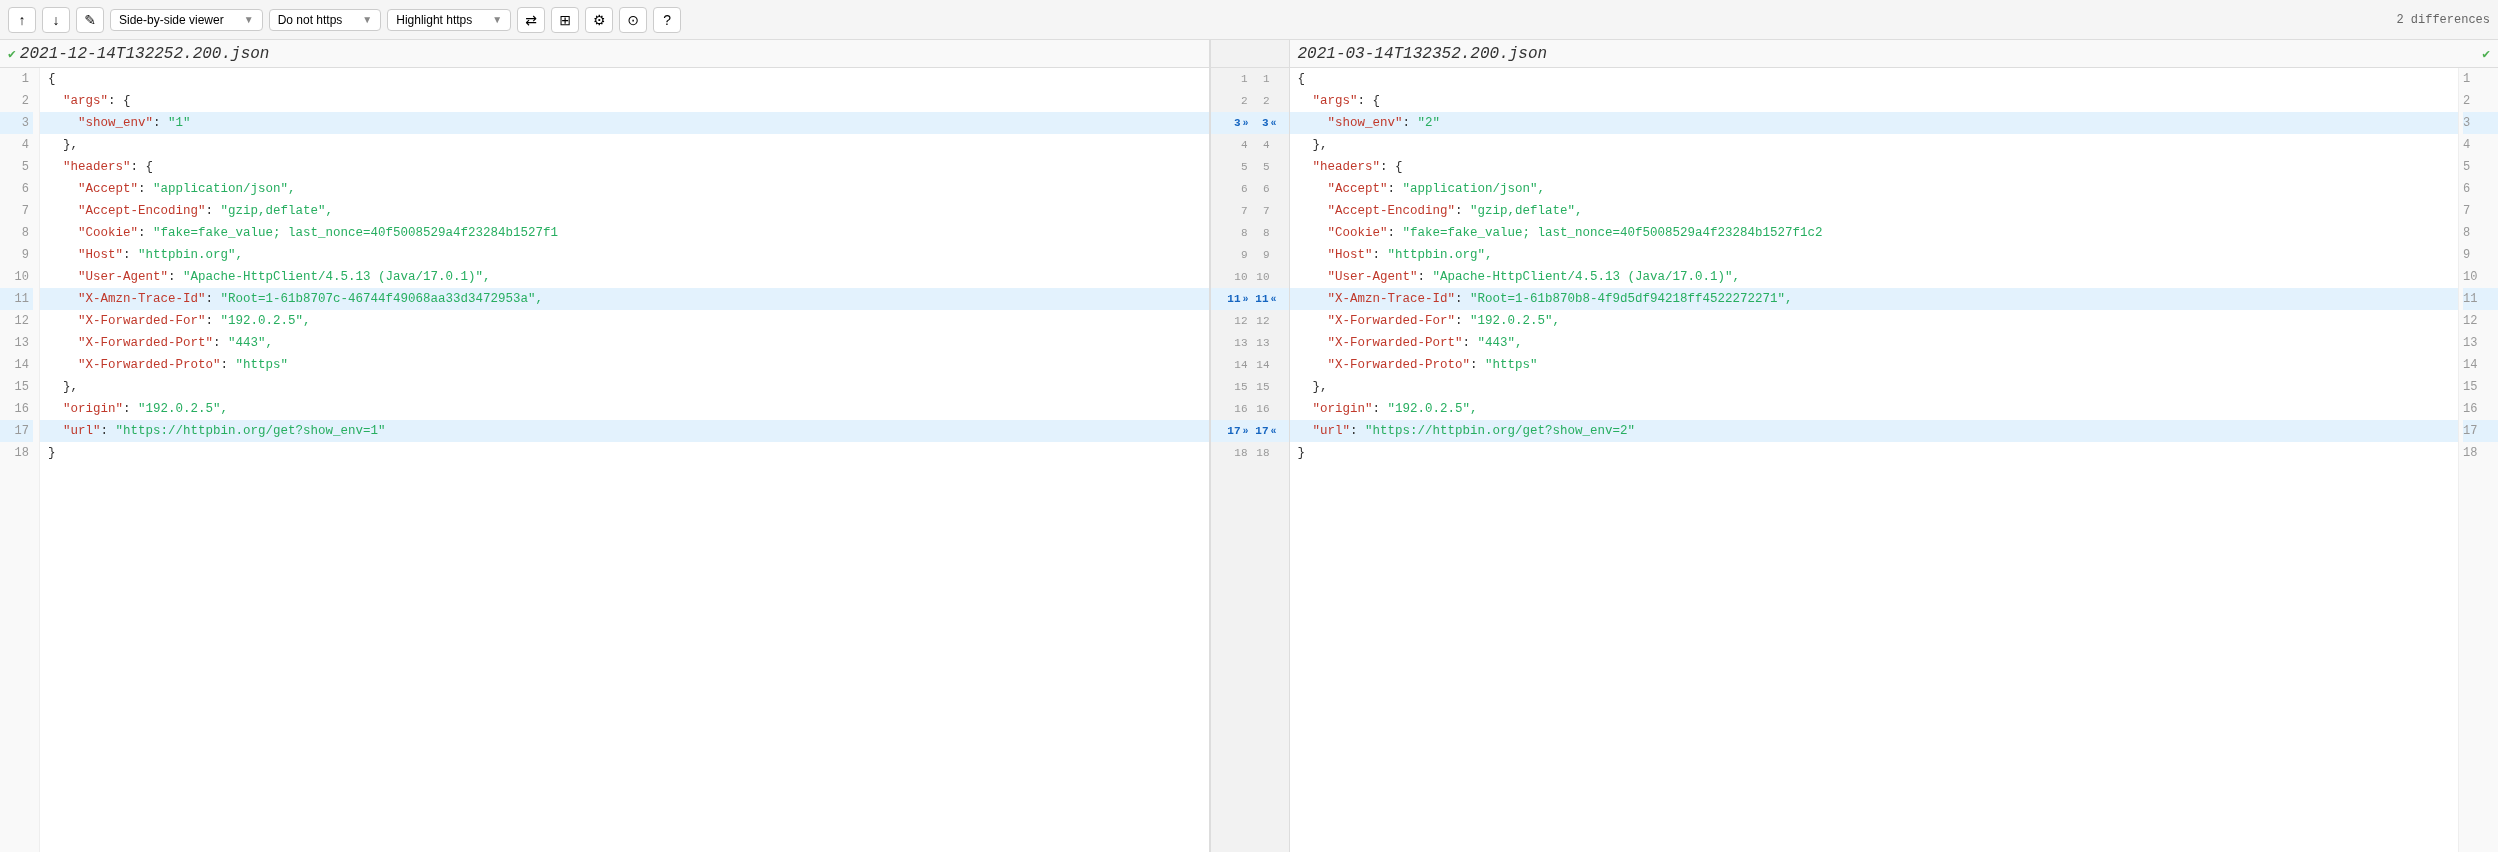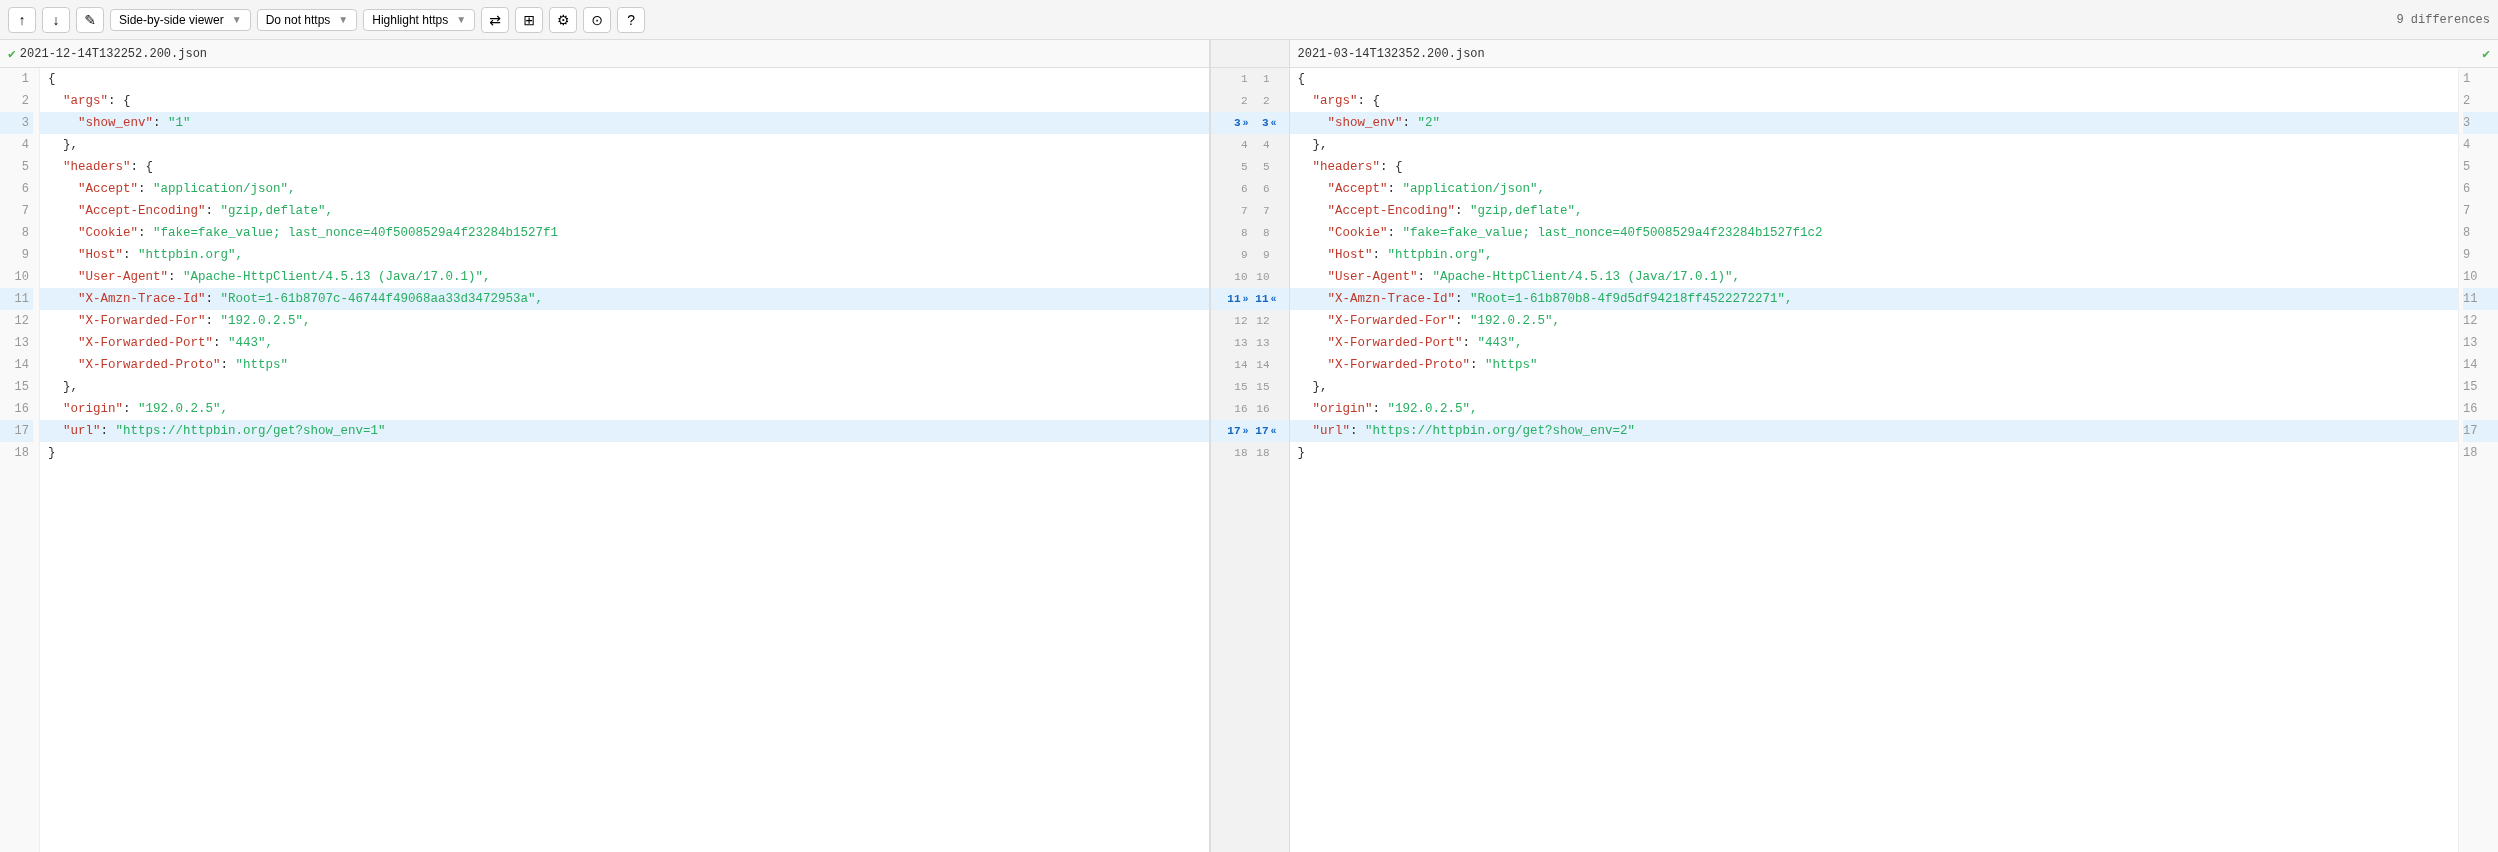--- a/index.html
+++ b/index.html
@@ -17,21 +17,21 @@
       align-items: center;
       gap: 6px;
       padding: 6px 8px;
       border-bottom: 1px solid #ddd;
       background: #f5f5f5;
       height: 40px;
     }
     .toolbar-btn {
       display: flex;
       align-items: center;
-      gap: 8px;
+      gap: 20px;
       padding: 3px 8px;
       border: 1px solid #ccc;
       border-radius: 4px;
       background: #fff;
       font-size: 12px;
       cursor: pointer;
       white-space: nowrap;
     }
     .toolbar-icon-btn {
       display: flex;
@@ -155,21 +155,21 @@
       color: #1565c0;
       font-weight: bold;
     }
     .ln { min-width: 18px; text-align: right; }
     .arrow { font-size: 10px; }
 
     
     .key { color: #c0392b; }
     .string-val { color: #27ae60; }
 
-    .pane-header-filename { font-size: 12px; }
+    .pane-header-filename { font-size: 16px; font-style: italic; }
   </style>
 </head>
 <body>
 
 <div class="toolbar">
   <button class="toolbar-icon-btn" title="Previous diff">↑</button>
   <button class="toolbar-icon-btn" title="Next diff">↓</button>
   <button class="toolbar-icon-btn" title="Edit">✎</button>
   <button class="toolbar-btn">
     <span>Side-by-side viewer</span>
@@ -182,21 +182,21 @@
   <button class="toolbar-btn">
     <span>Highlight https</span>
     <span class="chevron">▼</span>
   </button>
   <button class="toolbar-icon-btn" title="Sync">⇄</button>
   <button class="toolbar-icon-btn" title="Columns">⊞</button>
   <button class="toolbar-icon-btn" title="Settings">⚙</button>
   <button class="toolbar-icon-btn" title="More">⊙</button>
   <button class="toolbar-icon-btn" title="Help">?</button>
   <div class="toolbar-spacer"></div>
-  <span class="diff-count">9 differences</span>
+  <span class="diff-count">2 differences</span>
 </div>
 
 <div class="diff-container">
 
   <div class="pane" style="flex:1; min-width:0;">
     <div class="pane-header">
       <span class="checkmark">✔</span>
       <span class="pane-header-filename">2021-12-14T132252.200.json</span>
     </div>
     <div class="pane-content">

